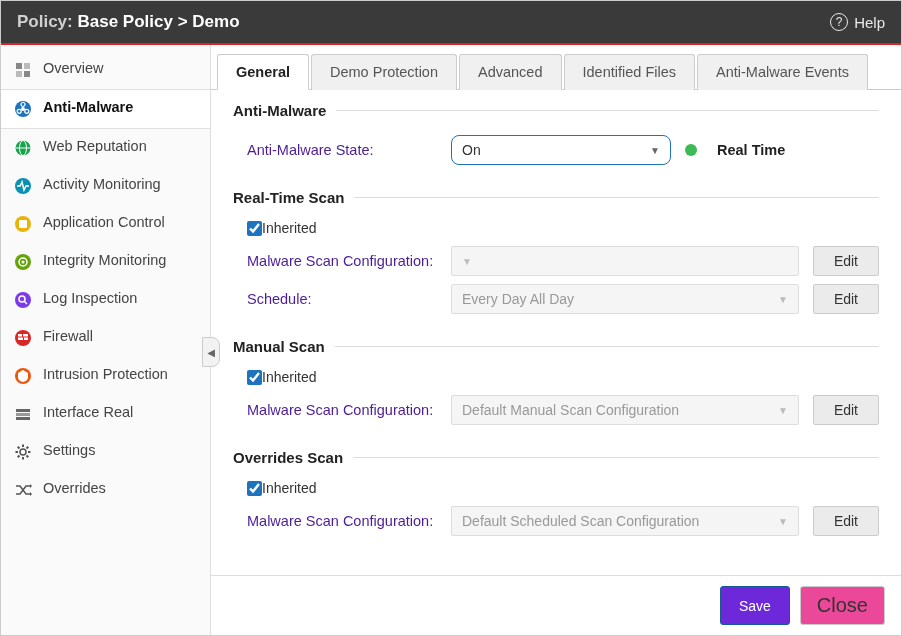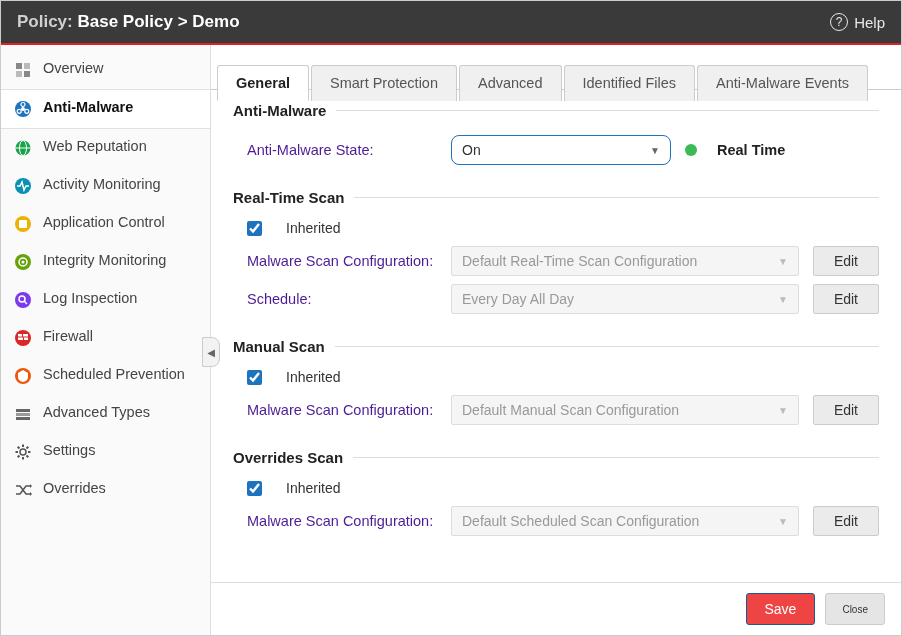--- a/index.html
+++ b/index.html
@@ -113,21 +113,21 @@
     padding: 9px 18px;
     font-size: 14.5px;
     color: #555;
     background: #f0f0f0;
     border: 1px solid #ccc;
     border-bottom: none;
     margin-right: 2px;
     cursor: pointer;
     border-radius: 3px 3px 0 0;
     position: relative;
-    top: 12px;
+    top: 1px;
   }
   .tab.active {
     background: #fff;
     font-weight: 700;
     color: #222;
     border-bottom: 1px solid #fff;
   }
   .content {
     flex: 1;
     overflow-y: auto;
@@ -183,21 +183,21 @@
   .status-text {
     font-weight: 700;
     color: #222;
     font-size: 14.5px;
     margin-left: 6px;
   }
   .check-row {
     display: flex;
     align-items: center;
     margin: 6px 0 10px 14px;
-    gap: 24px;
+    gap: 0;
   }
   .check-row input[type=checkbox] {
     width: 15px; height: 15px;
     accent-color: #1e73be;
   }
   .disabled-select {
     flex: 1;
     max-width: 370px;
     height: 30px;
     border: 1px solid #ddd;
@@ -223,35 +223,35 @@
   }
   .footer {
     border-top: 1px solid #ddd;
     padding: 10px 16px;
     display: flex;
     justify-content: flex-end;
     gap: 10px;
     background: #fff;
   }
   .btn-primary {
-    background: #ef4444;
+    background: #6d28d9;
     color: #fff;
     border: 1px solid #165a96;
     padding: 7px 18px;
     border-radius: 3px;
     font-size: 14px;
     cursor: pointer;
   }
   .btn-secondary {
-    background: #e5e5e5;
+    background: #ec4899;
     color: #333;
     border: 1px solid #ccc;
     padding: 7px 16px;
     border-radius: 3px;
-    font-size: 10px;
+    font-size: 20px;
     cursor: pointer;
   }
 </style>
 </head>
 <body>
 
 <div class="header">
   <div class="header-title">
     <span>Policy:</span>
     <span class="strong">Base Policy &gt; Demo</span>
@@ -356,32 +356,32 @@
       <span>Firewall</span>
     </div>
 
     <div class="sidebar-item">
       <span class="sidebar-icon">
         <svg width="18" height="18" viewBox="0 0 18 18">
             <circle cx="9" cy="9" r="8" fill="#ea580c"></circle>
             <path d="M9 3 L14 6 L14 10 Q14 14 9 15 Q4 14 4 10 L4 6 Z" fill="#fff"></path>
           </svg>
       </span>
-      <span>Scheduled Prevention</span>
+      <span>Intrusion Protection</span>
     </div>
 
     <div class="sidebar-item">
       <span class="sidebar-icon">
         <svg width="18" height="18" viewBox="0 0 18 18">
             <rect x="2" y="4" width="14" height="3" fill="#666"></rect>
             <rect x="2" y="8" width="14" height="3" fill="#999"></rect>
             <rect x="2" y="12" width="14" height="3" fill="#666"></rect>
           </svg>
       </span>
-      <span>Advanced Types</span>
+      <span>Interface Real</span>
     </div>
 
     <div class="sidebar-item">
       <span class="sidebar-icon">
         <svg width="18" height="18" viewBox="0 0 18 18">
             <circle cx="9" cy="9" r="3" fill="none" stroke="#555" stroke-width="1.5"></circle>
             <g stroke="#555" stroke-width="2">
               <line x1="9" y1="1.5" x2="9" y2="4"></line>
               <line x1="9" y1="14" x2="9" y2="16.5"></line>
               <line x1="1.5" y1="9" x2="4" y2="9"></line>
@@ -409,21 +409,21 @@
     </div>
 
     <div class="collapse-handle">
       <span>◀</span>
     </div>
   </div>
 
   <div class="main">
     <div class="tabs">
       <div class="tab active">General</div>
-      <div class="tab">Smart Protection</div>
+      <div class="tab">Demo Protection</div>
       <div class="tab">Advanced</div>
       <div class="tab">Identified Files</div>
       <div class="tab">Anti-Malware Events</div>
     </div>
 
     <div class="content">
 
       <fieldset>
         <legend>Anti-Malware</legend>
         <div class="row">
@@ -439,21 +439,20 @@
 
       <fieldset>
         <legend>Real-Time Scan</legend>
         <div class="check-row">
           <input type="checkbox" checked="" style="">
           <span>Inherited</span>
         </div>
         <div class="row">
           <span class="label">Malware Scan Configuration:</span>
           <div class="disabled-select">
-            <span>Default Real-Time Scan Configuration</span>
             <span class="caret">▼</span>
           </div>
           <button class="edit-btn">Edit</button>
         </div>
         <div class="row">
           <span class="label">Schedule:</span>
           <div class="disabled-select">
             <span>Every Day All Day</span>
             <span class="caret">▼</span>
           </div>

